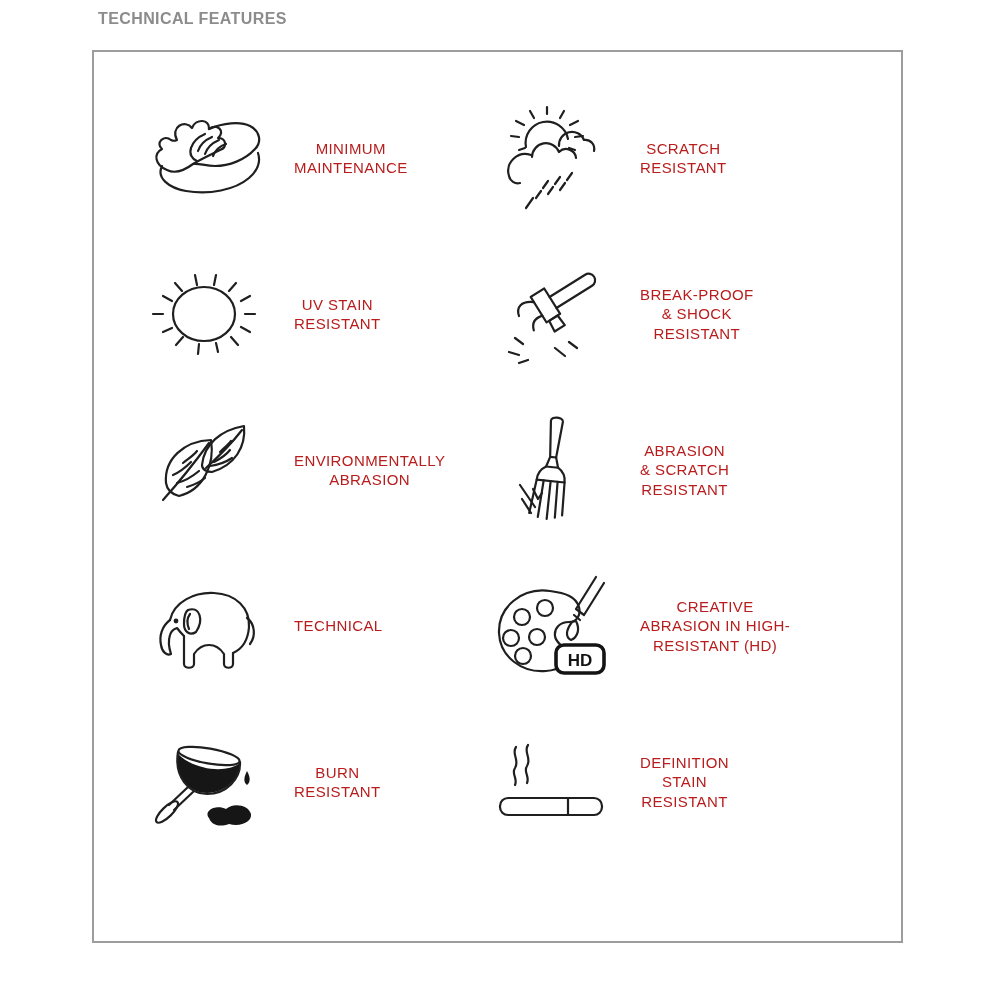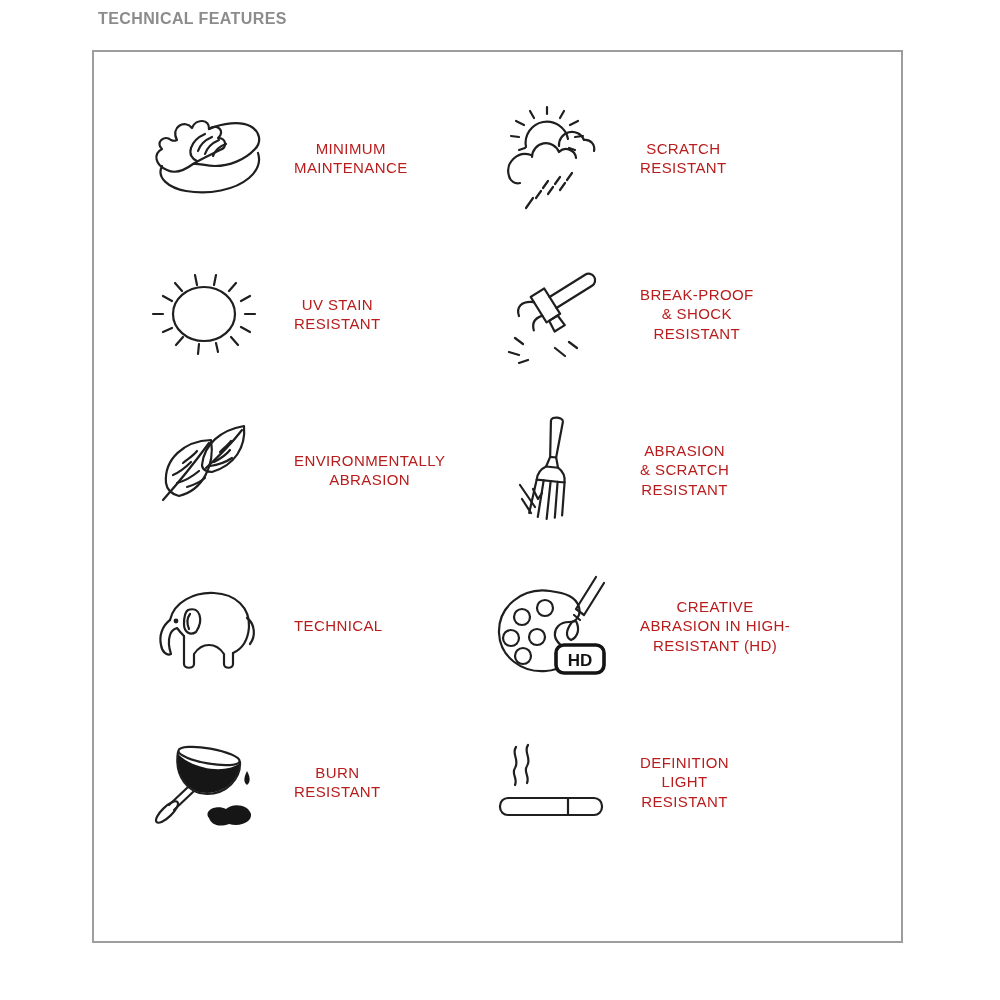--- a/index.html
+++ b/index.html
@@ -214,19 +214,19 @@
       <div class="icon-cell">
         <svg width="114" height="82" viewBox="0 0 114 82">
           <rect class="stroke" x="6" y="57" width="102" height="17" rx="8"></rect>
           <path class="stroke" d="M74,57 L74,74"></path>
           <path class="stroke" d="M22,6 C17,13 26,19 21,27 C17,33 24,37 21,44"></path>
           <path class="stroke" d="M34,4 C29,11 38,17 33,25 C29,31 36,35 33,42"></path>
         </svg>
       </div>
       <div class="label-cell">
         <div>DEFINITION</div>
-        <div>LIGHT</div>
+        <div>STAIN</div>
         <div>RESISTANT</div>
       </div>
     </div>
 
   </div>
 </div>
 
 </body></html>

